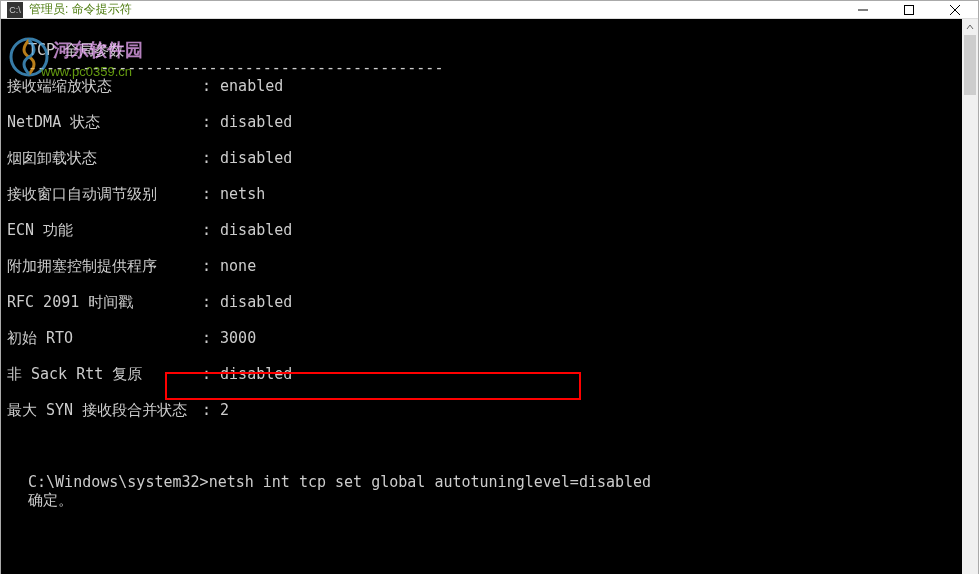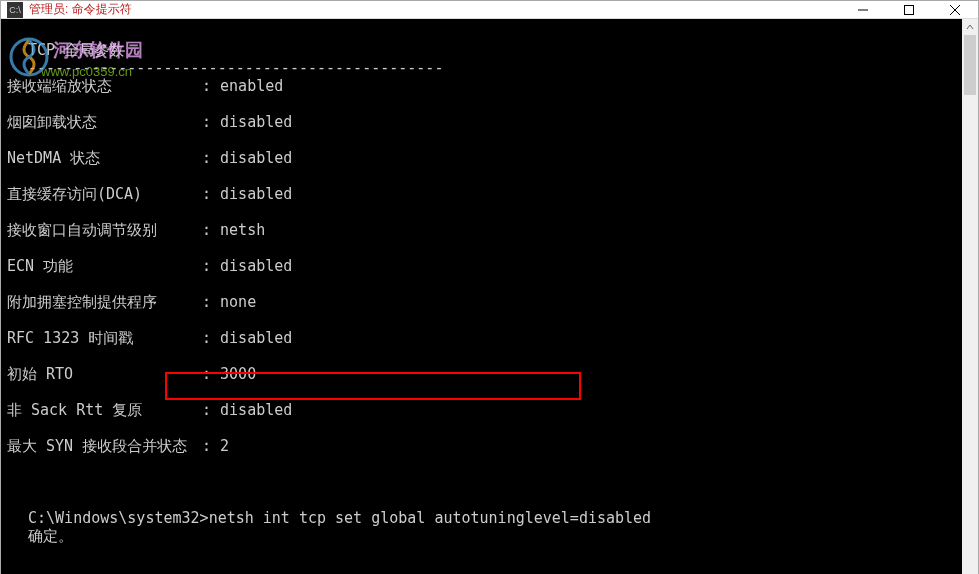--- a/index.html
+++ b/index.html
@@ -34,21 +34,21 @@
       width: 16px;
       height: 16px;
       background: #333;
       color: #ccc;
       display: inline-flex;
       align-items: center;
       justify-content: center;
       font-size: 9px;
       margin-right: 6px;
     }
-    .title-text { flex: 1; color: #b91c1c; }
+    .title-text { flex: 1; color: #4d7c0f; }
     .win-controls { display: flex; height: 100%; }
     .win-btn {
       width: 46px;
       height: 100%;
       display: flex;
       align-items: center;
       justify-content: center;
       cursor: pointer;
     }
     .win-btn svg { stroke: #000; stroke-width: 1; fill: none; }
@@ -160,27 +160,26 @@
             <line x1="10" y1="0" x2="0" y2="10"></line>
           </svg>
       </div>
     </div>
   </div>
 
   <div class="console-area">
 <span class="line">TCP 全局参数</span>
 <span class="line dashes">----------------------------------------------</span>
 <span class="param-row"><span class="plabel">接收端缩放状态</span>: <span>enabled</span></span>
+<span class="param-row"><span class="plabel">NetDMA 状态</span>: <span>disabled</span></span>
 <span class="param-row"><span class="plabel">烟囱卸载状态</span>: <span>disabled</span></span>
-<span class="param-row"><span class="plabel">NetDMA 状态</span>: <span>disabled</span></span>
-<span class="param-row"><span class="plabel">直接缓存访问(DCA)</span>: <span>disabled</span></span>
 <span class="param-row"><span class="plabel">接收窗口自动调节级别</span>: <span>netsh</span></span>
 <span class="param-row"><span class="plabel">ECN 功能</span>: <span>disabled</span></span>
 <span class="param-row"><span class="plabel">附加拥塞控制提供程序</span>: <span>none</span></span>
-<span class="param-row"><span class="plabel">RFC 1323 时间戳</span>: <span>disabled</span></span>
+<span class="param-row"><span class="plabel">RFC 2091 时间戳</span>: <span>disabled</span></span>
 <span class="param-row"><span class="plabel">初始 RTO</span>: <span>3000</span></span>
 <span class="param-row"><span class="plabel">非 Sack Rtt 复原</span>: <span>disabled</span></span>
 <span class="param-row"><span class="plabel">最大 SYN 接收段合并状态</span>: <span>2</span></span>
 
 
 <span class="line"><span>C:\Windows\system32&gt;</span><span>netsh int tcp set global autotuninglevel=disabled</span></span>
 <span class="line">确定。</span>
 
 
 

